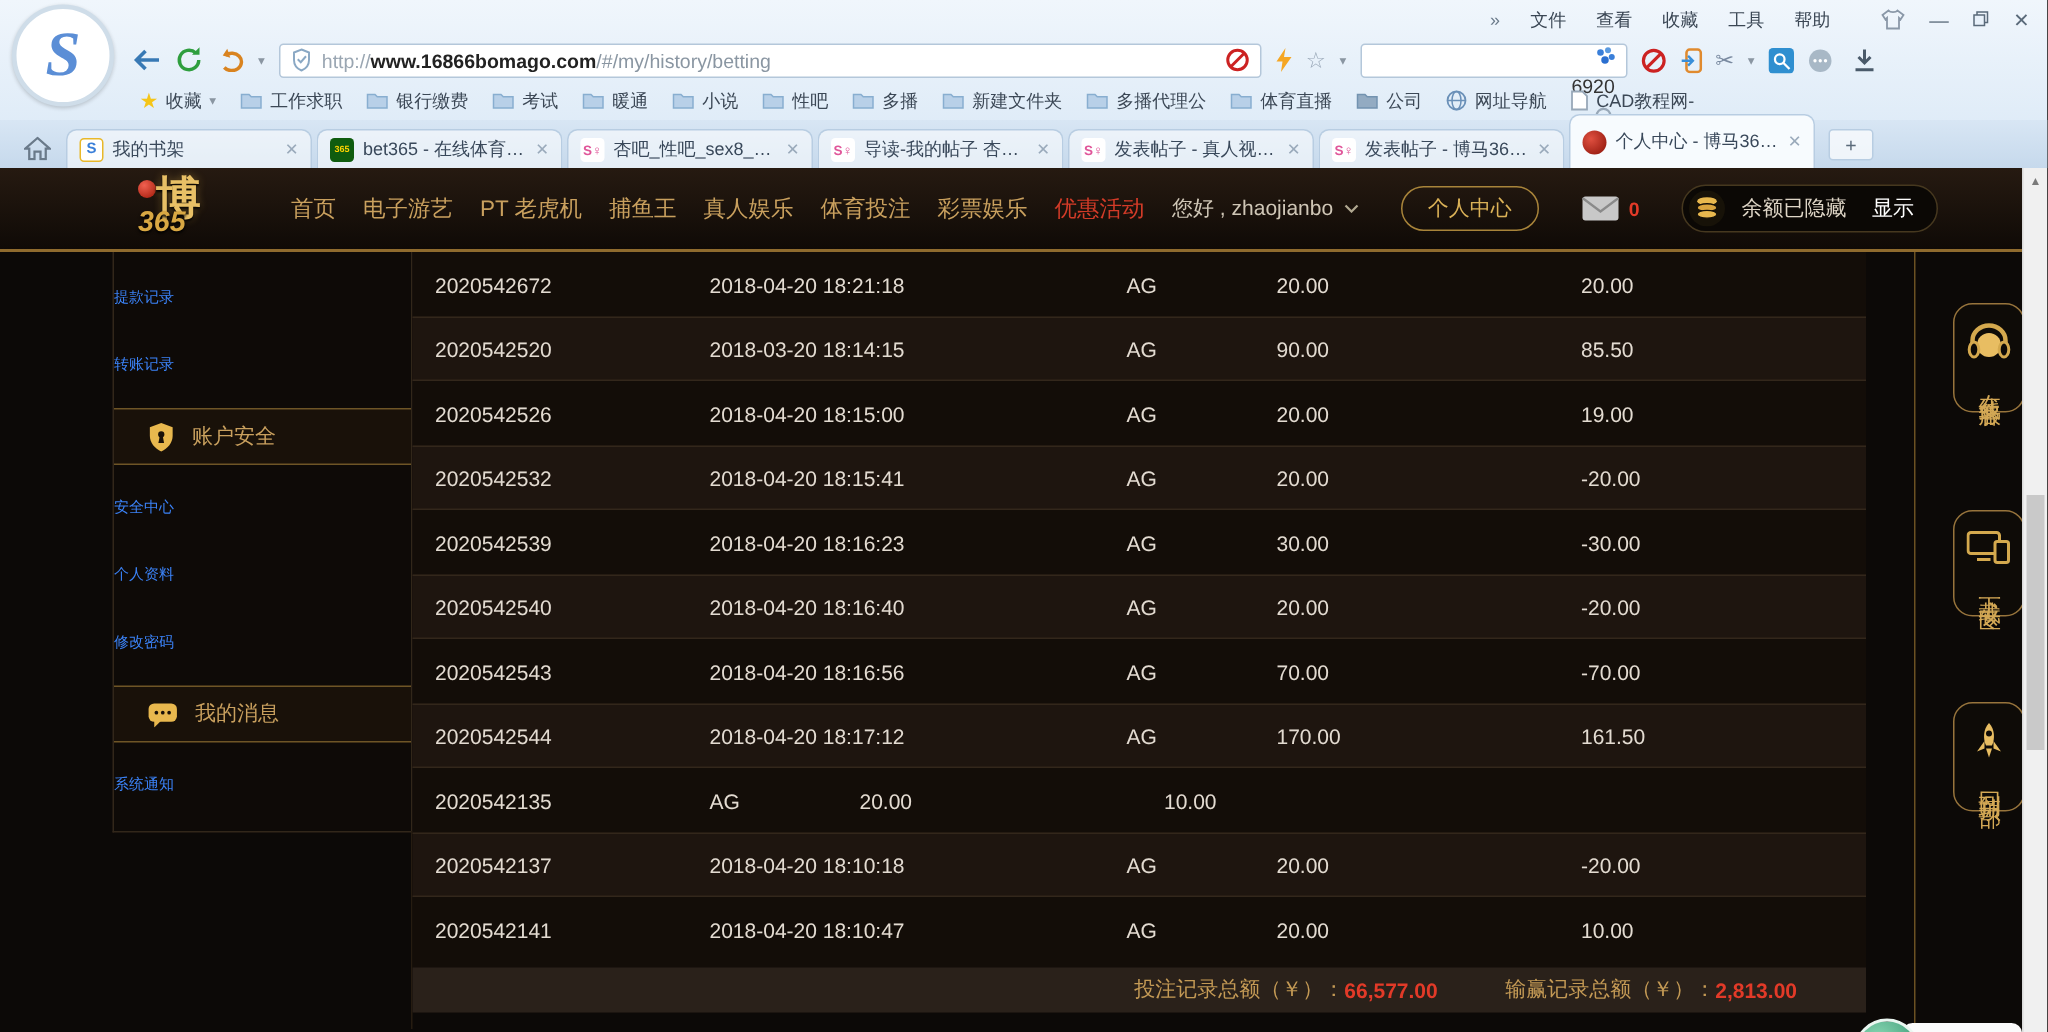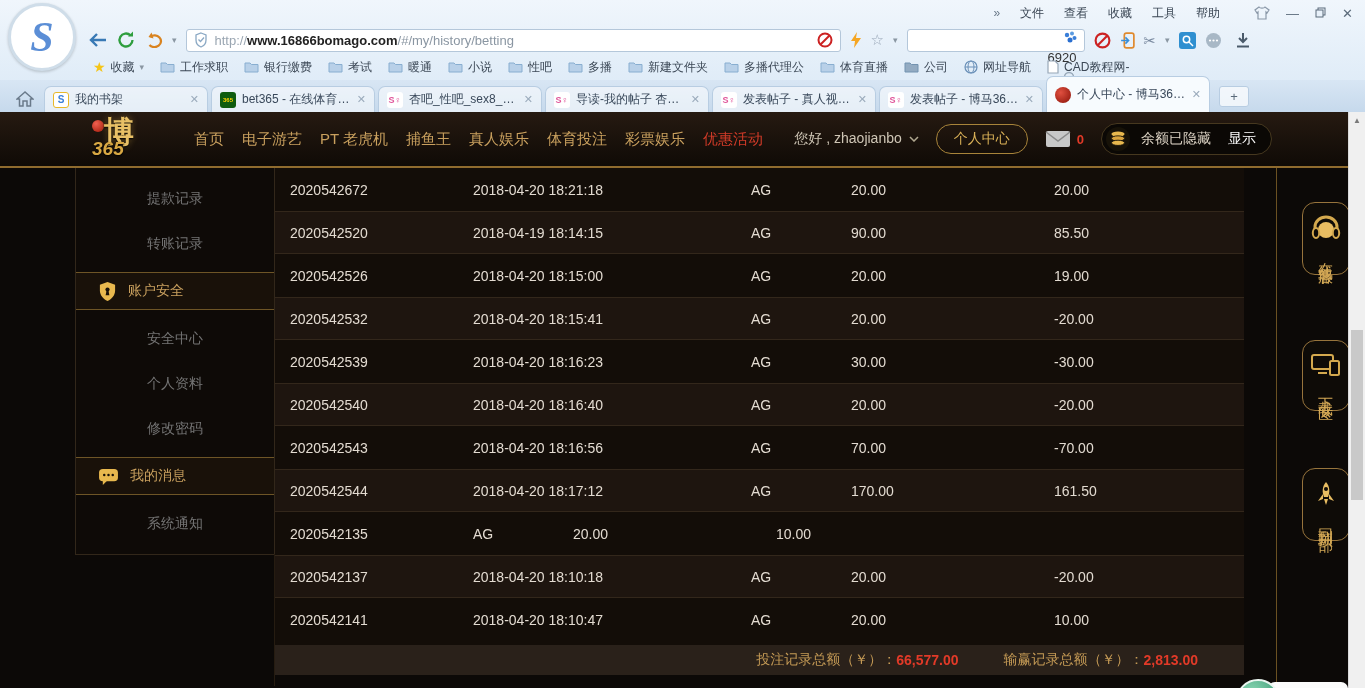--- a/index.html
+++ b/index.html
@@ -62,34 +62,34 @@
             align-items:center;padding-left:78px;background:linear-gradient(#261a11,#0f0a06);}
   .site-logo{width:92px;height:50px;position:relative;margin-right:24px;flex:none;}
   .logo-main{position:absolute;left:26px;top:-2px;font-size:30px;font-weight:bold;color:#e8c066;
              text-shadow:0 1px 2px #000,0 0 6px rgba(232,184,78,.4);}
   .logo-sub{position:absolute;left:14px;top:24px;font-size:19px;font-weight:bold;font-style:italic;
             color:#d9a843;text-shadow:0 1px 2px #000;}
   .logo-dot{position:absolute;left:14px;top:6px;width:12px;height:12px;border-radius:50%;
             background:radial-gradient(circle at 35% 30%,#f06050,#a01808);}
   .site-nav{display:flex;gap:18px;font-size:15px;color:#c9a05e;white-space:nowrap;}
   .nav-item.accent{color:#d23b28;}
-  .user-area{margin-left:auto;display:flex;align-items:center;gap:17px;padding-right:76px;}
+  .user-area{margin-left:auto;display:flex;align-items:center;gap:28px;padding-right:56px;}
   .greeting{color:#cfc6b6;font-size:14px;display:flex;align-items:center;gap:7px;}
   .pill-center{border:1px solid #a8843a;color:#dab157;border-radius:16px;padding:5px 17px;font-size:14px;}
   .mail-wrap{display:flex;align-items:center;gap:6px;}
   .mail-count{color:#e23a28;font-size:13px;font-weight:bold;}
   .balance-pill{border:1px solid #46381f;background:#0b0805;border-radius:17px;display:flex;
                 align-items:center;gap:11px;padding:3px 15px 3px 4px;}
   .balance-text{color:#ded5c6;font-size:14px;}
   .show-btn{color:#fff;font-size:14px;margin-left:6px;}
   .site-body{position:relative;height:518px;background:#0c0907;}
   
   .sidebar{position:absolute;left:75px;top:0;width:200px;box-sizing:border-box;
            border:1px solid #32271a;border-top:none;background:#0e0a07;padding:8px 0;}
-  .sb-link{height:45px;line-height:45px;text-align:center;color:#737373;font-size:14px;}
+  .sb-link{height:45px;line-height:45px;text-align:left;color:#3b82f6;font-size:10px;}
   .sb-header{height:36px;margin:6px 0;background:#191109;border-top:1px solid #6e5526;
              border-bottom:1px solid #6e5526;display:flex;align-items:center;gap:11px;
              padding-left:22px;color:#c9a05e;font-size:14px;}
   .sb-ic{display:flex;align-items:center;}
   .ext-line{position:absolute;left:274px;top:386px;bottom:0;width:1px;background:#261c11;}
   
   .main{position:absolute;left:275px;top:0;width:969px;background:#130d08;}
   .trow{height:43px;display:flex;align-items:center;padding-left:15px;box-sizing:border-box;
         font-size:14px;color:#e3dbd1;}
   .trow.alt{background:#1e150f;border-top:1px solid #33271b;border-bottom:1px solid #33271b;}
@@ -497,21 +497,21 @@
       <div id="table-rows">
           <div class="trow">
             <span class="c c-id">2020542672</span>
             <span class="c c-time">2018-04-20 18:21:18</span>
             <span class="c c-platform">AG</span>
             <span class="c c-amount">20.00</span>
             <span class="c c-result">20.00</span>
           </div>
           <div class="trow alt">
             <span class="c c-id">2020542520</span>
-            <span class="c c-time">2018-04-19 18:14:15</span>
+            <span class="c c-time">2018-03-20 18:14:15</span>
             <span class="c c-platform">AG</span>
             <span class="c c-amount">90.00</span>
             <span class="c c-result">85.50</span>
           </div>
           <div class="trow">
             <span class="c c-id">2020542526</span>
             <span class="c c-time">2018-04-20 18:15:00</span>
             <span class="c c-platform">AG</span>
             <span class="c c-amount">20.00</span>
             <span class="c c-result">19.00</span>

